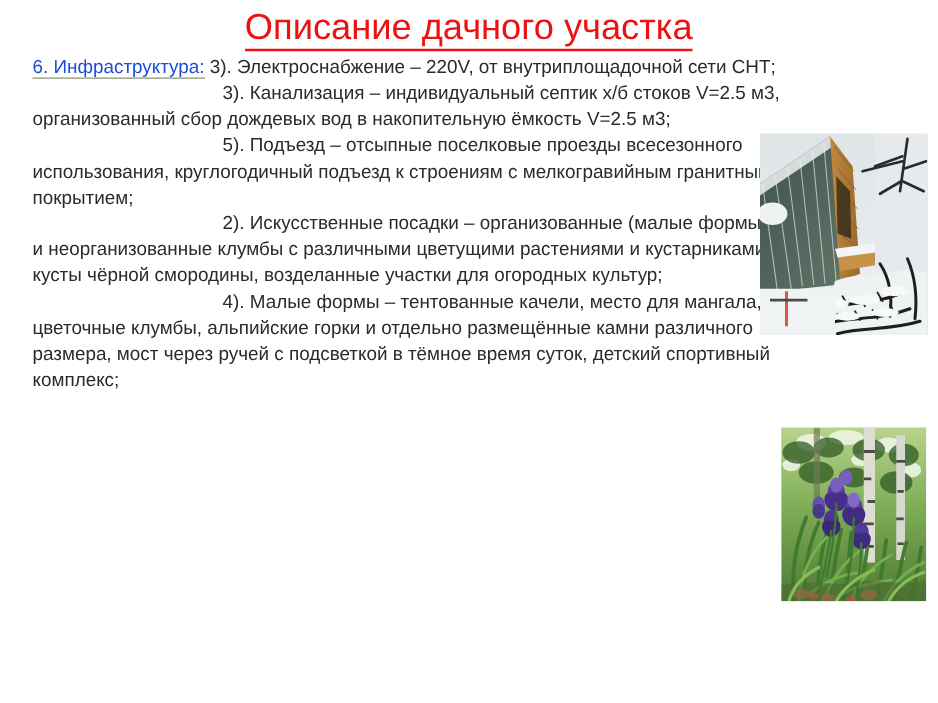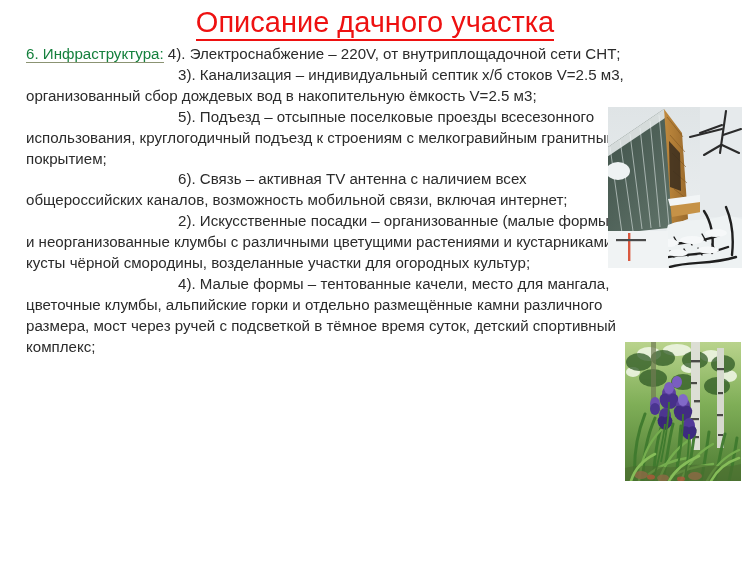--- a/index.html
+++ b/index.html
@@ -56,21 +56,21 @@
   .para {
     margin: 0;
     padding: 0;
     text-indent: 152px;
     text-align: left;
   }
   .para.flush {
     text-indent: 0;
   }
   .sec-head {
-    color: #15803d;
+    color: #1d4ed8;
     border-bottom: 1px solid #8b9373;
     padding-bottom: 0px;
   }
 
   
   .photo {
     position: absolute;
     overflow: hidden;
     background: #cfcfcf;
   }
@@ -92,29 +92,28 @@
 <body>
 
 <div id="slide">
 
   <div class="slide-title">
     <span class="tt">Описание дачного участка</span>
   </div>
 
   <div class="body-text">
 
-    <p class="para flush"><span class="sec-head">6. Инфраструктура:</span> <span>4). Электроснабжение – 220V, от внутриплощадочной сети СНТ;</span></p>
+    <p class="para flush"><span class="sec-head">6. Инфраструктура:</span> <span>3). Электроснабжение – 220V, от внутриплощадочной сети СНТ;</span></p>
 
 
     <p class="para"><span>3). Канализация – индивидуальный септик х/б стоков V=2.5 м3, организованный сбор дождевых вод в накопительную ёмкость V=2.5 м3;</span></p>
 
 
     <p class="para"><span>5). Подъезд – отсыпные поселковые проезды всесезонного использования, круглогодичный подъезд к строениям с мелкогравийным гранитным покрытием;</span></p>
 
-    <p class="para"><span>6). Связь – активная TV антенна с наличием всех общероссийских каналов, возможность мобильной связи, включая интернет;</span></p>
 
 
 
 
     <p class="para"><span>2). Искусственные посадки – организованные (малые формы) и неорганизованные клумбы с различными цветущими растениями и кустарниками, кусты чёрной смородины, возделанные участки для огородных культур;</span></p>
 
     <p class="para"><span>4). Малые формы – тентованные качели, место для мангала, цветочные клумбы, альпийские горки и отдельно размещённые камни различного размера, мост через ручей с подсветкой в тёмное время суток, детский спортивный комплекс;</span></p>
 
   </div>
 

